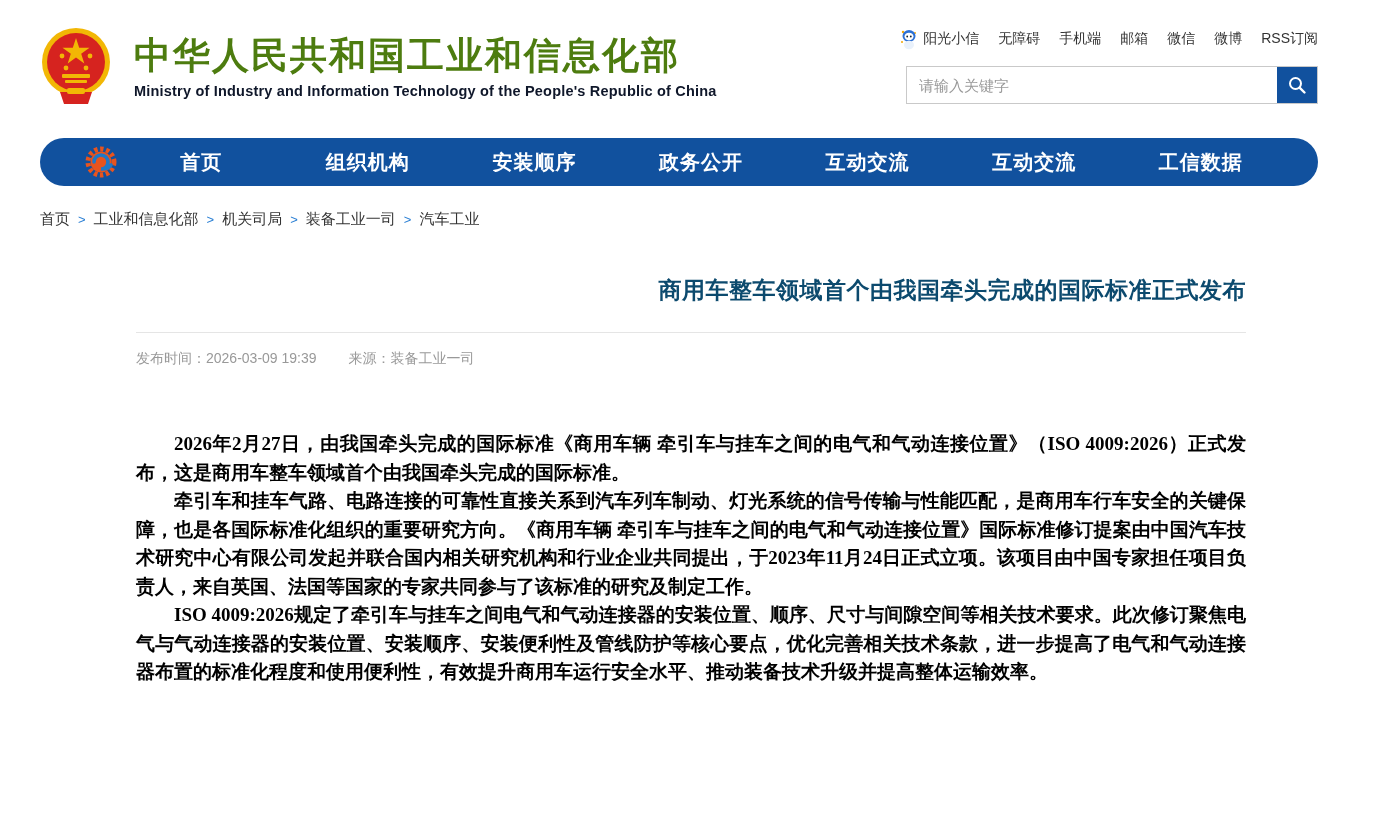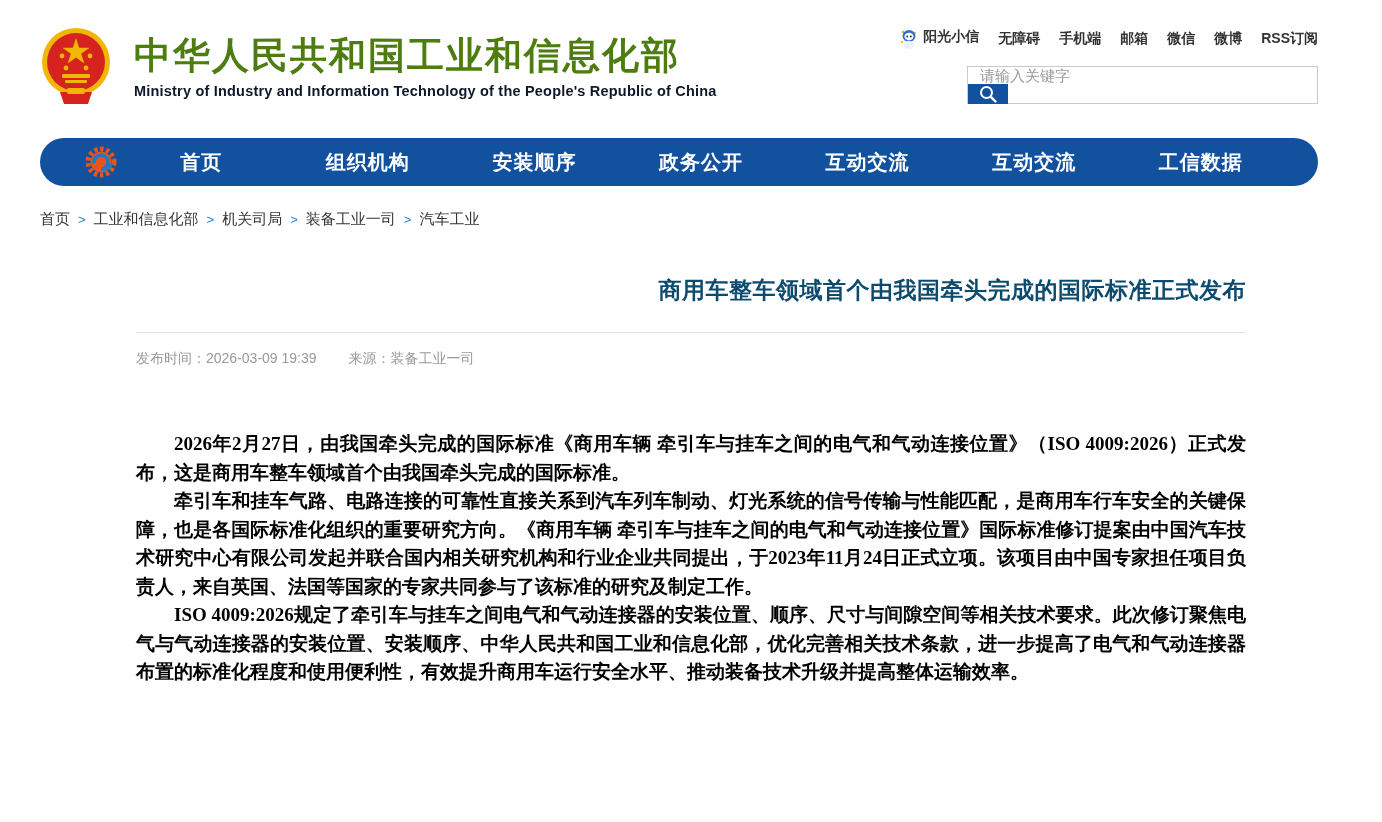--- a/index.html
+++ b/index.html
@@ -40,32 +40,31 @@
     align-items: center;
     gap: 19px;
     font-size: 14px;
     color: #333;
     margin-top: 2px;
   }
   .utility a {
     color: #333;
     text-decoration: none;
     display: flex;
+    align-items: center;
     gap: 4px;
     cursor: pointer;
-    font-weight: bold;
   }
   .mascot { width: 20px; height: 22px; }
   .searchbar {
     margin-top: 16px;
     display: flex;
-    width: 351px;
+    width: 412px;
     height: 38px;
     border: 1px solid #c9c9c9;
-    flex-direction: column;
   }
   .searchbar input {
     flex: 1;
     border: none;
     outline: none;
     padding: 0 12px;
     font-size: 15px;
     color: #333;
     font-family: "Liberation Sans", sans-serif;
   }
@@ -228,15 +227,15 @@
 <div class="article">
   <h1 class="article-title">商用车整车领域首个由我国牵头完成的国际标准正式发布</h1>
   <hr class="divider">
   <div class="meta">
     <span>发布时间：</span><span>2026-03-09 19:39</span>
     <span class="meta-src">来源：</span><span>装备工业一司</span>
   </div>
   <div class="body-text">
     <p>2026年2月27日，由我国牵头完成的国际标准《商用车辆 牵引车与挂车之间的电气和气动连接位置》（ISO 4009:2026）正式发布，这是商用车整车领域首个由我国牵头完成的国际标准。</p>
     <p>牵引车和挂车气路、电路连接的可靠性直接关系到汽车列车制动、灯光系统的信号传输与性能匹配，是商用车行车安全的关键保障，也是各国际标准化组织的重要研究方向。《商用车辆 牵引车与挂车之间的电气和气动连接位置》国际标准修订提案由中国汽车技术研究中心有限公司发起并联合国内相关研究机构和行业企业共同提出，于2023年11月24日正式立项。该项目由中国专家担任项目负责人，来自英国、法国等国家的专家共同参与了该标准的研究及制定工作。</p>
-    <p>ISO 4009:2026规定了牵引车与挂车之间电气和气动连接器的安装位置、顺序、尺寸与间隙空间等相关技术要求。此次修订聚焦电气与气动连接器的安装位置、安装顺序、中华人民共和国工业和信息化部，优化完善相关技术条款，进一步提高了电气和气动连接器布置的标准化程度和使用便利性，有效提升商用车运行安全水平、推动装备技术升级并提高整体运输效率。</p>
+    <p>ISO 4009:2026规定了牵引车与挂车之间电气和气动连接器的安装位置、顺序、尺寸与间隙空间等相关技术要求。此次修订聚焦电气与气动连接器的安装位置、安装顺序、安装便利性及管线防护等核心要点，优化完善相关技术条款，进一步提高了电气和气动连接器布置的标准化程度和使用便利性，有效提升商用车运行安全水平、推动装备技术升级并提高整体运输效率。</p>
   </div>
 </div>
 
 </body></html>

